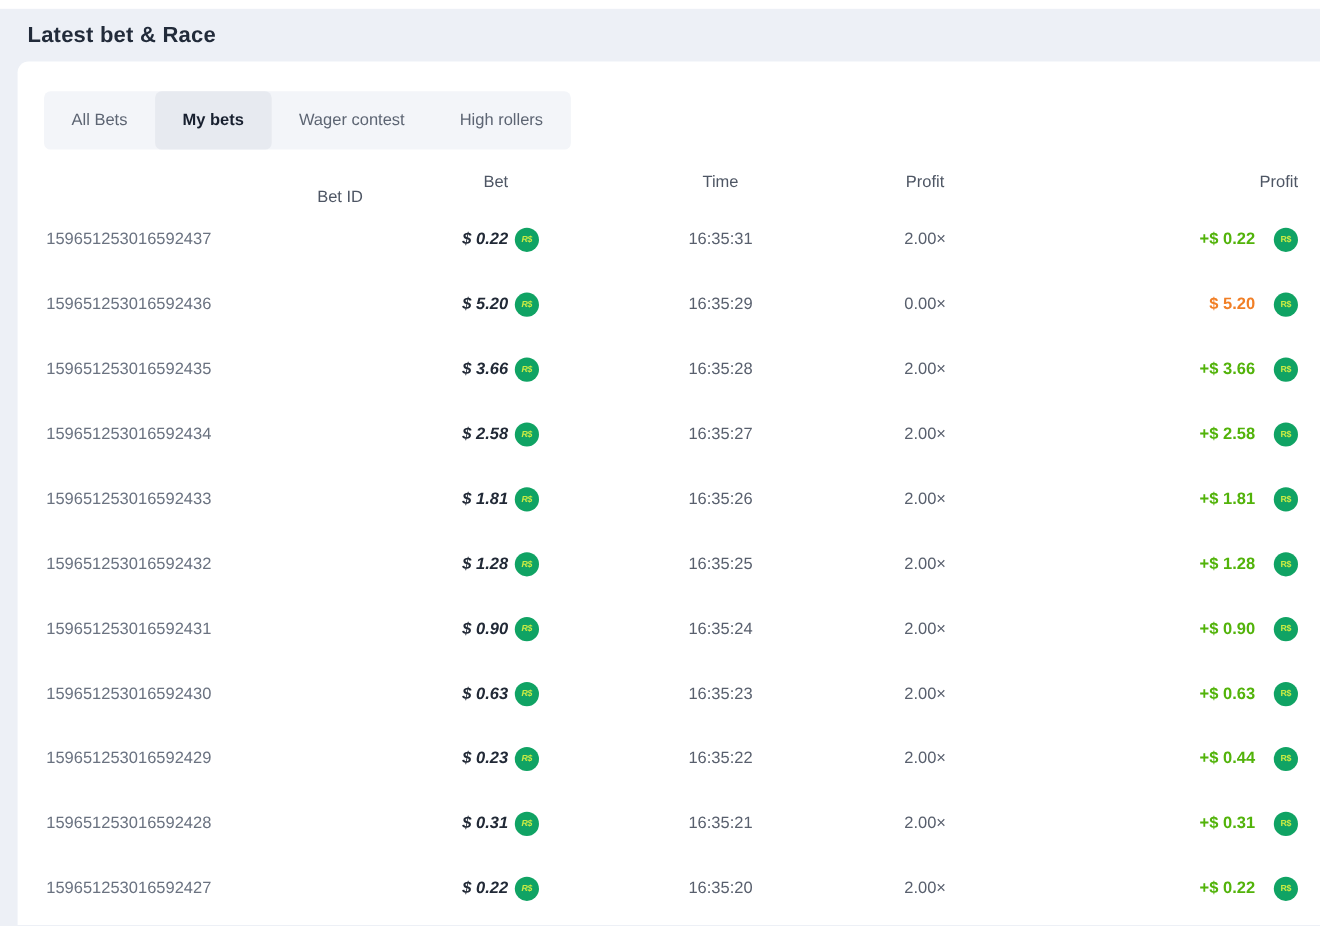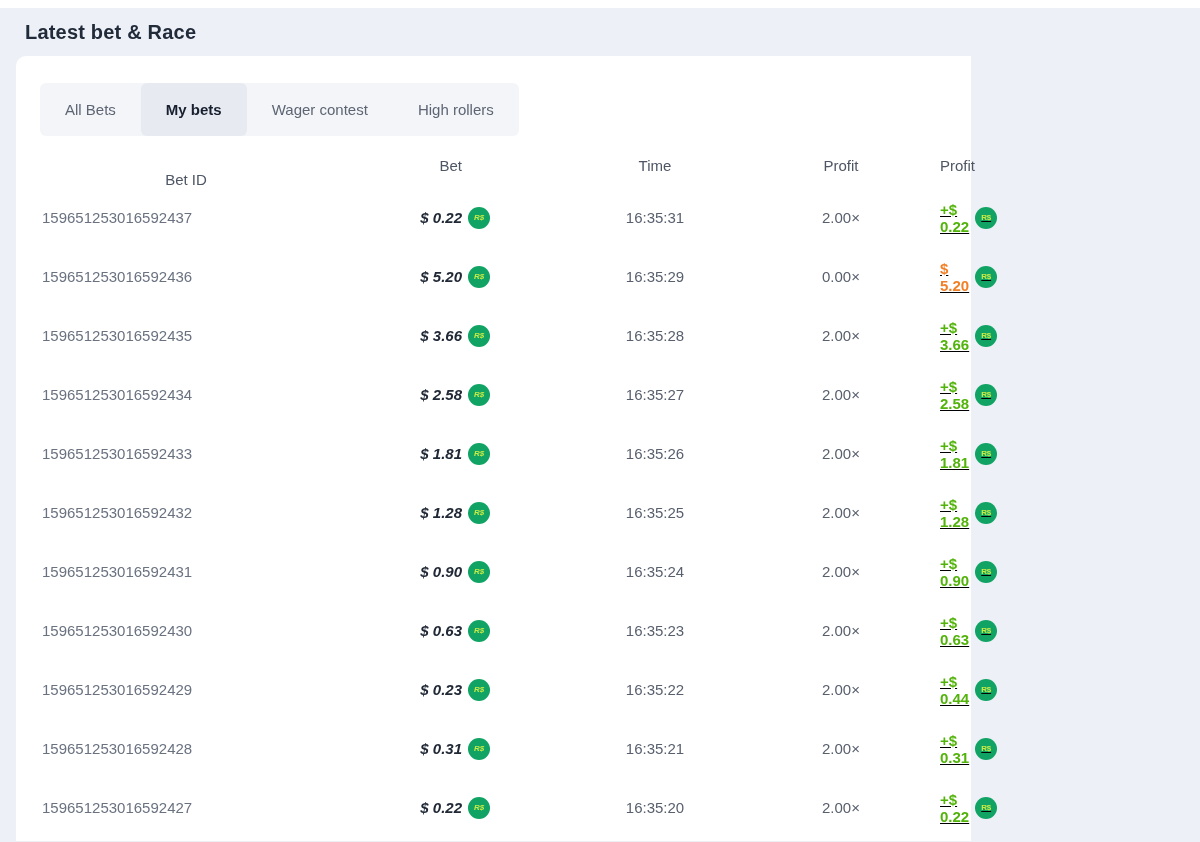--- a/index.html
+++ b/index.html
@@ -15,21 +15,21 @@
     background:var(--page-bg);
     font-family:"Liberation Sans",sans-serif;
     -webkit-font-smoothing:antialiased;
   }
   .top-strip{height:8px;background:#ffffff;}
   .section-title{
     padding:13px 0 12px 25px;font-size:20px;font-weight:700;
     color:var(--title-text);letter-spacing:.2px;
   }
   .card{
-    margin-left:16px;width:955px;height:785px;
+    margin-left:16px;width:1184px;height:785px;
     background:var(--card-bg);border-radius:10px 0 0 0;
     padding-top:27px;
   }
   .tabbar{
     display:inline-flex;margin-left:24px;background:var(--tabbar-bg);
     border-radius:6px;
   }
   .tab{
     padding:18px 25px;font-size:15px;color:var(--tab-text);
     cursor:pointer;border-radius:6px;white-space:nowrap;
@@ -38,31 +38,31 @@
     background:var(--tab-active-bg);color:var(--tab-active-text);font-weight:700;
   }
   .grid-row{
     display:grid;
     grid-template-columns:288px 160px 330px 120px 1fr;
     align-items:center;
     padding:0 20px 0 26px;
   }
   .thead{height:46px;margin-top:6px;font-size:15px;color:var(--header-text);}
   .trow{height:59px;font-size:15px;}
-  .h-id{text-align:center;margin-top:28px;}
+  .h-id{text-align:right;margin-top:28px;}
   .h-bet{text-align:right;padding-right:28px;}
   .h-time{text-align:center;}
   .h-payout{text-align:center;padding-right:78px;}
   .h-profit{text-align:right;}
   .c-id{color:var(--id-text);}
   .c-bet{display:flex;justify-content:flex-end;align-items:center;gap:6px;
          font-weight:700;color:var(--bet-text);font-style:italic;}
   .c-time,.c-payout{text-align:center;color:var(--muted-text);}
   .c-payout{padding-right:78px;}
-  .c-profit{display:flex;justify-content:flex-end;align-items:center;gap:6px;font-weight:700;text-decoration:underline;}
+  .c-profit{display:flex;justify-content:flex-end;align-items:center;gap:17px;font-weight:700;}
   .profit-amt.win{color:var(--profit-win);}
   .profit-amt.loss{color:var(--profit-loss);}
   .coin{
     width:22px;height:22px;border-radius:50%;background:var(--coin-bg);
     color:var(--coin-text);display:inline-flex;align-items:center;justify-content:center;
     font-size:8px;font-weight:700;flex:none;letter-spacing:-.2px;
   }
 </style>
 </head>
 <body>

